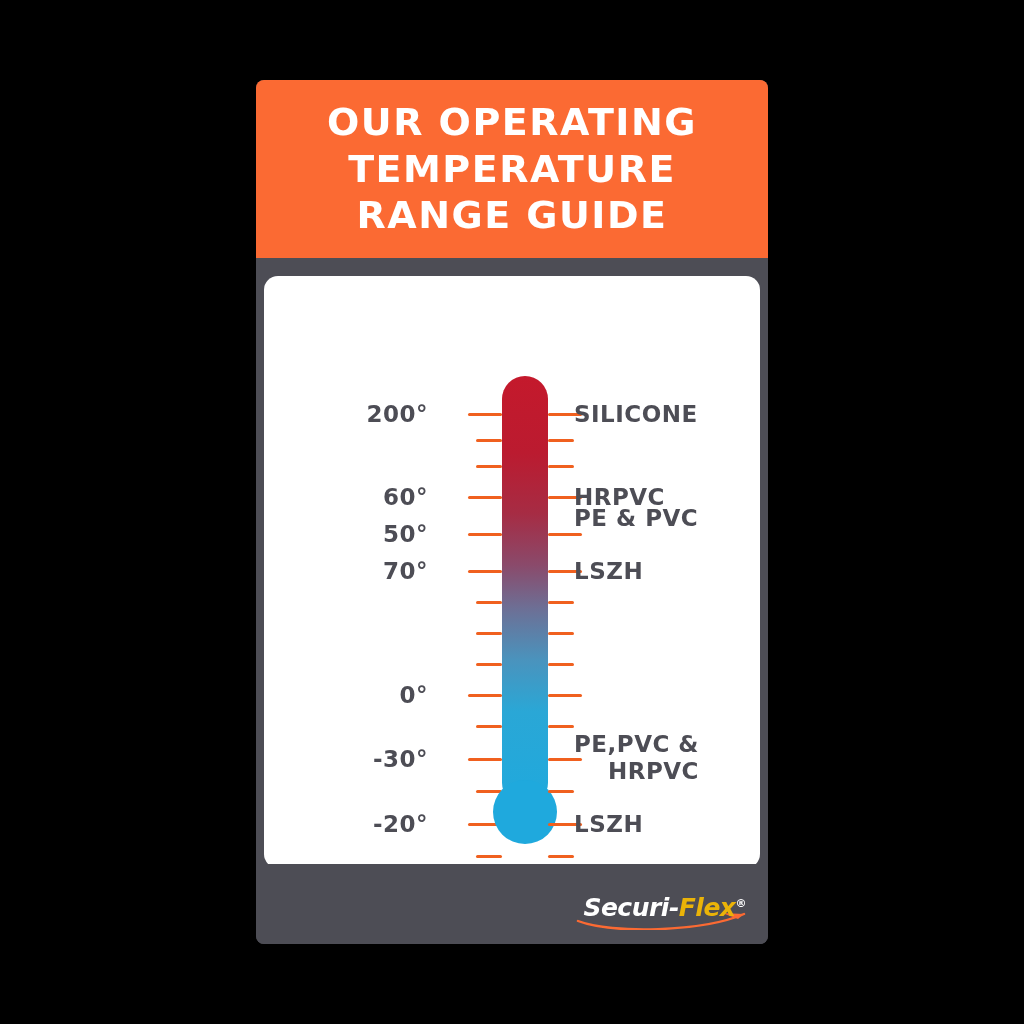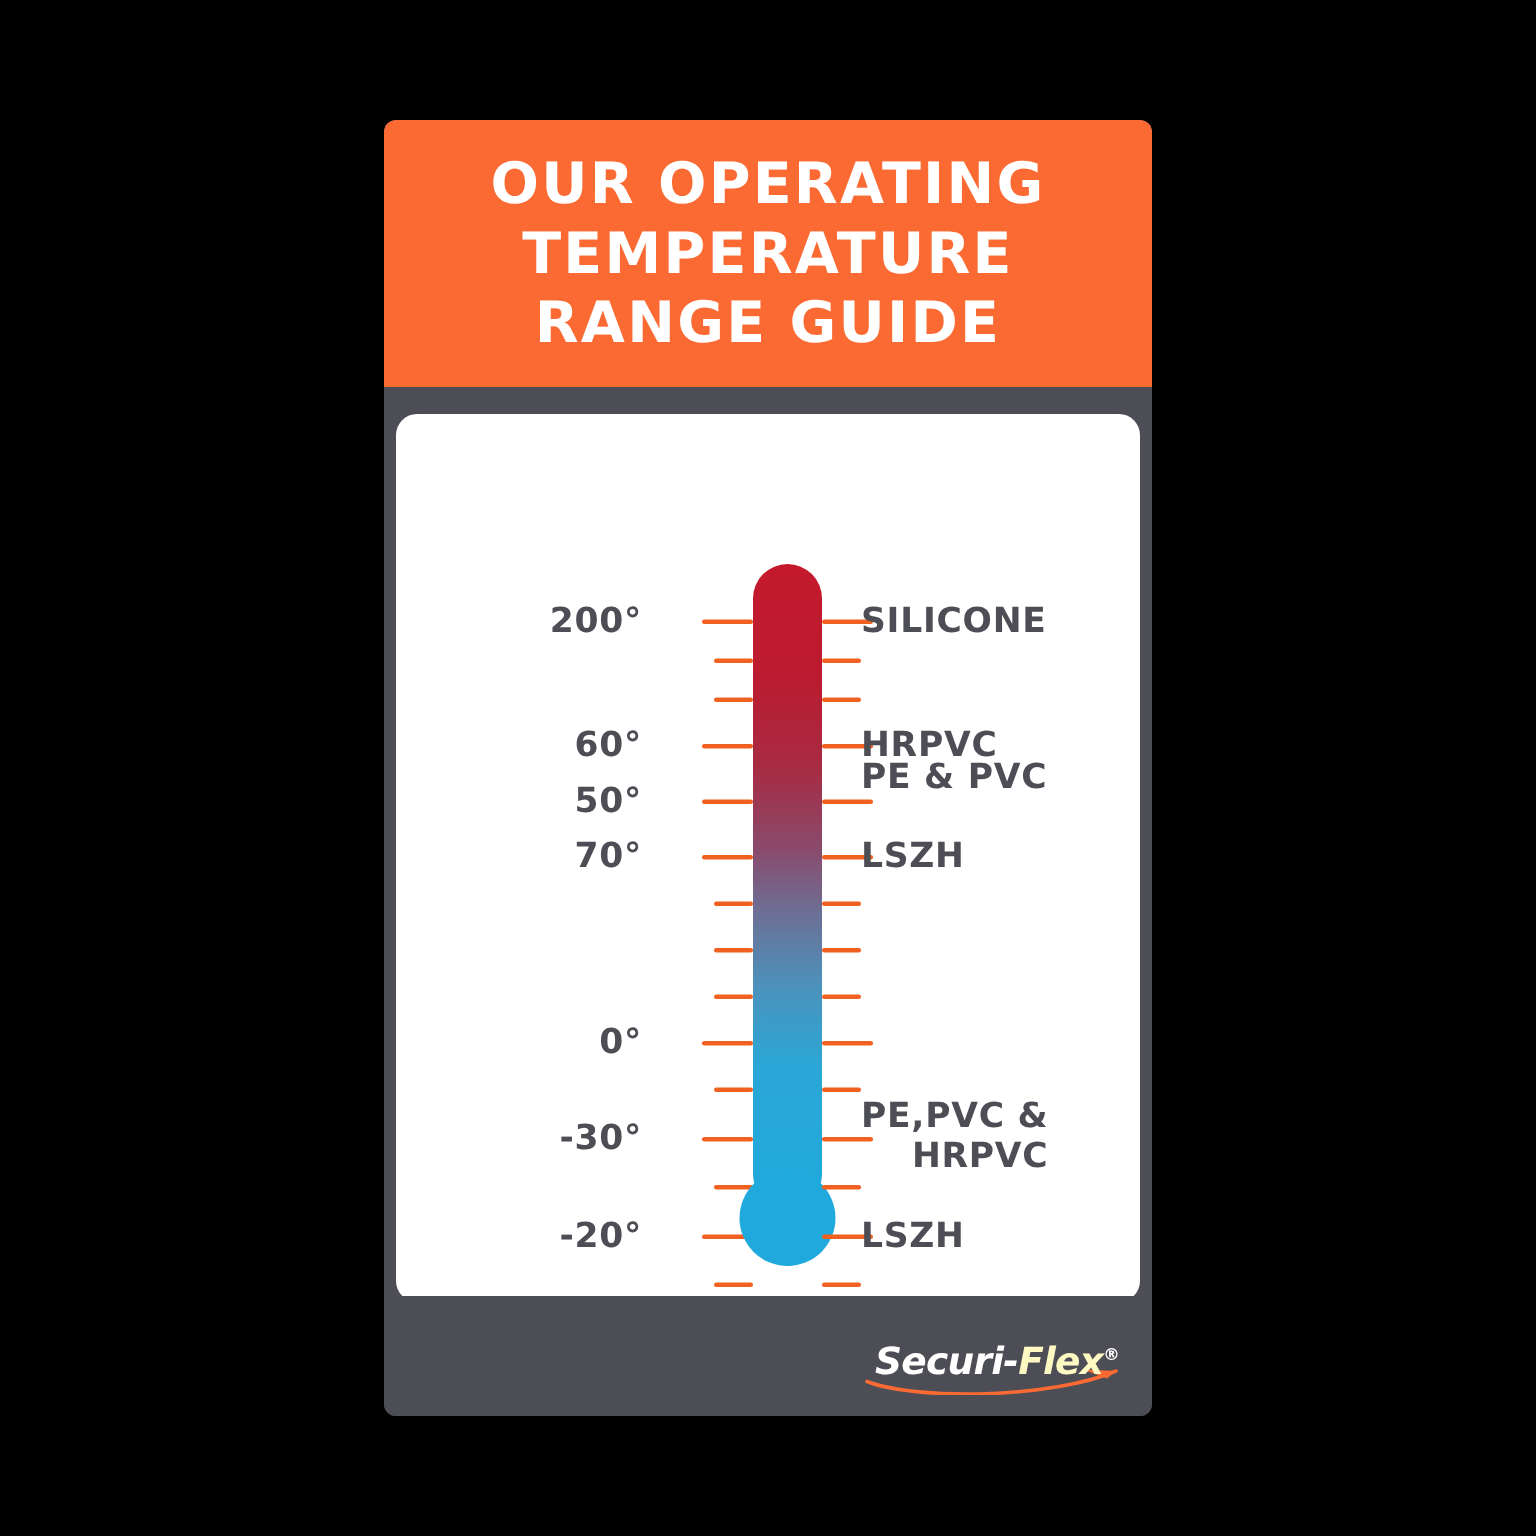--- a/index.html
+++ b/index.html
@@ -74,21 +74,21 @@
     right: 22px;
     bottom: 22px;
     color: #ffffff;
     font-size: 25px;
     font-style: italic;
     font-weight: bold;
     letter-spacing: -0.5px;
     font-family: "DejaVu Sans", sans-serif;
     white-space: nowrap;
   }
-  .brand .flex { color: #fef9c3; }
+  .brand .flex { color: #eab308; }
   .brand .reg {
     font-size: 11px;
     font-style: normal;
     vertical-align: super;
     color: #ffffff;
   }
   .brand-swoosh {
     position: absolute;
     right: 18px;
     bottom: 14px;

